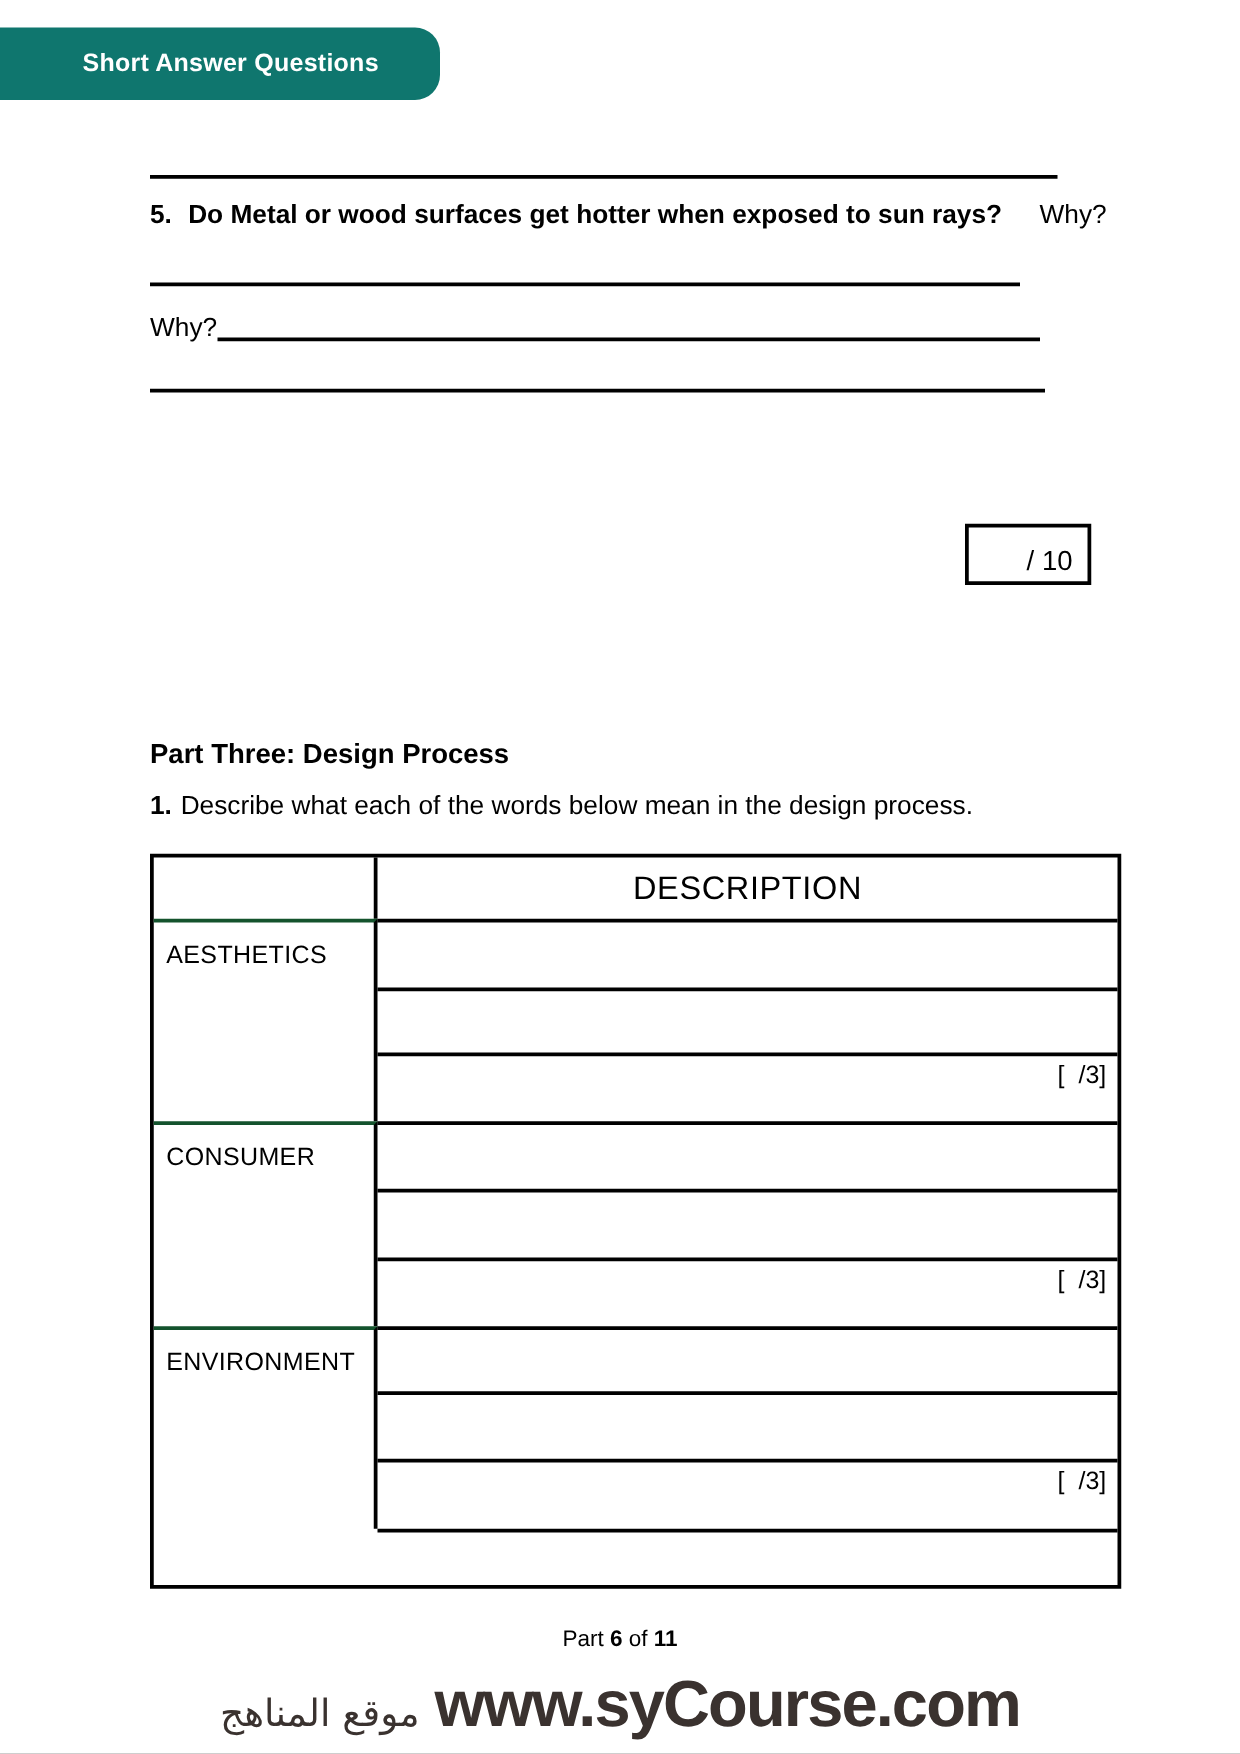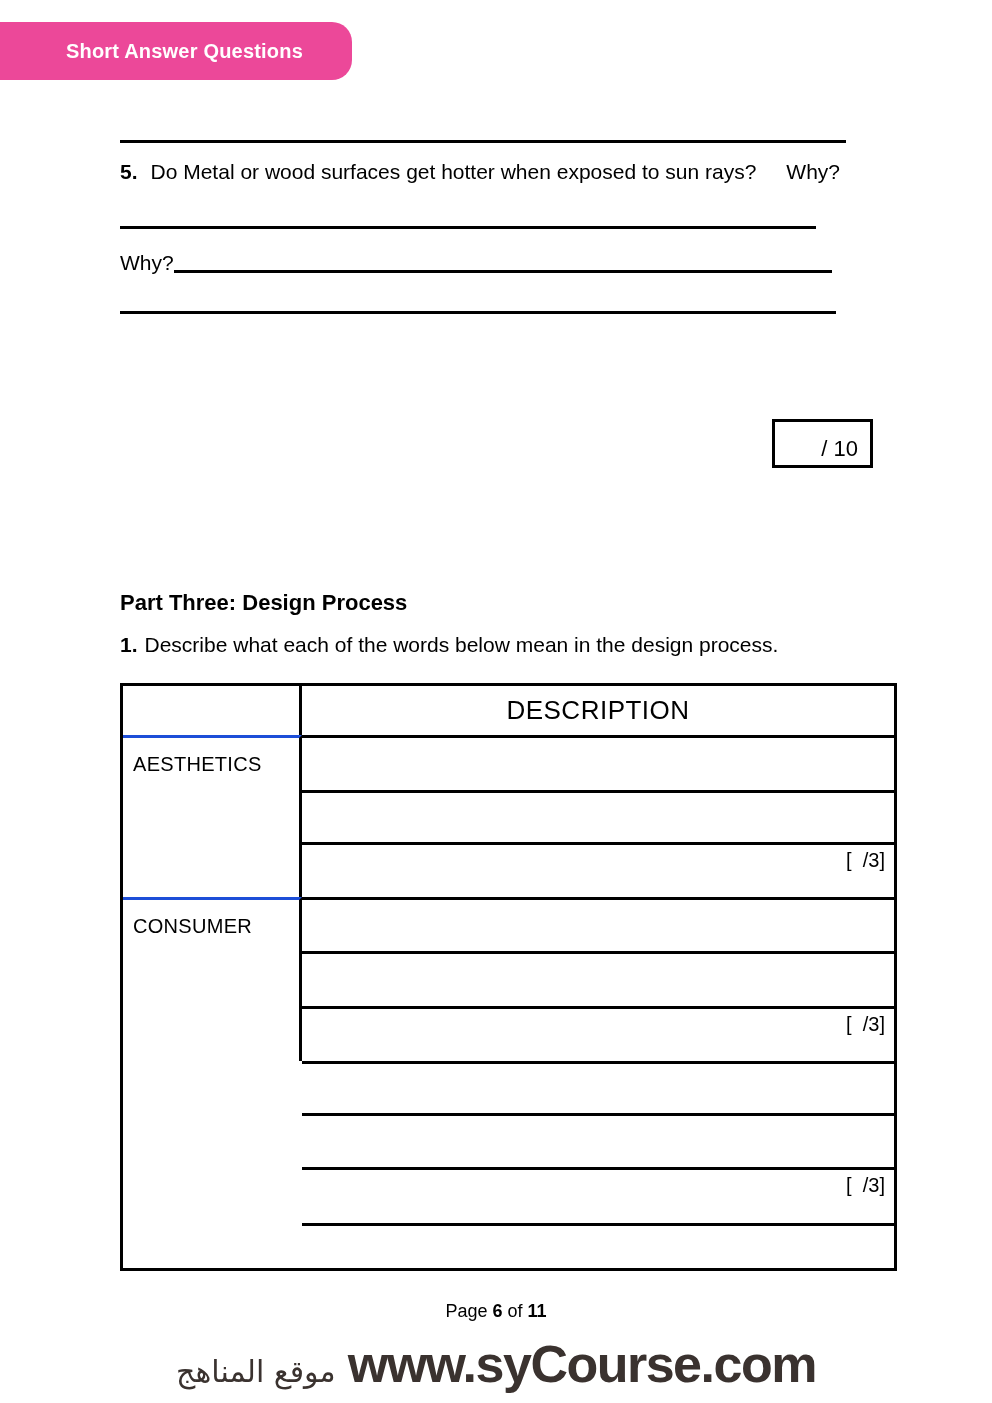--- a/index.html
+++ b/index.html
@@ -17,21 +17,21 @@
   }
   .tab span{color:#fff;font-size:20px;font-weight:bold;letter-spacing:.2px;}
   
   .ansline{position:absolute;height:0;border-bottom:3px solid #000;}
   .line1{left:120px;top:140px;width:726px;}
   .line2{left:120px;top:226px;width:696px;}
   .line3{left:120px;top:311px;width:716px;}
   
   .q5{position:absolute;left:120px;top:160px;font-size:21px;white-space:nowrap;}
   .q5 .num{font-weight:bold;}
-  .q5 .qtext{margin-left:13px;}
+  .q5 .qtext{margin-left:13px;font-weight:bold;}
   .q5 .qtail{margin-left:30px;}
   
   .whyrow{position:absolute;left:120px;top:251px;width:712px;display:flex;align-items:flex-end;}
   .whyrow .wlabel{font-size:21px;line-height:24px;}
   .whyrow .fill{flex:1;height:0;border-bottom:3px solid #000;margin-bottom:2px;}
   
   .scorebox{
     position:absolute;left:772px;top:419px;width:101px;height:49px;
     border:3px solid #000;display:flex;justify-content:flex-end;align-items:flex-end;
     padding:0 12px 3px 0;font-size:22px;
@@ -44,40 +44,40 @@
   
   .qtable{
     position:absolute;left:120px;top:683px;width:777px;height:588px;
     border:3px solid #000;display:grid;
     grid-template-columns:179px 1fr;
     grid-template-rows:49px 55px 52px 55px 54px 55px 55px 52px 54px 56px 1fr;
   }
   .cell{min-width:0;min-height:0;}
   .lab{grid-column:1;border-right:3px solid #000;padding:15px 0 0 10px;font-size:20px;letter-spacing:.3px;}
   .desc{grid-column:2;}
-  .grp{border-top:3px solid #1d4ed8;}
+  .grp{border-top:3px solid #14532d;}
   .desc.sub{border-top:3px solid #000;}
   .desc.head{display:flex;align-items:center;justify-content:center;font-size:26px;letter-spacing:.5px;}
   .desc.mark{text-align:right;padding:4px 9px 0 0;font-size:20px;white-space:pre;}
   
   .pagefoot{position:absolute;left:0;right:0;top:1301px;text-align:center;font-size:18px;}
   .pagefoot .b{font-weight:bold;}
   .logofoot{
     position:absolute;left:0;right:0;top:1334px;
     display:flex;justify-content:center;align-items:baseline;gap:12px;
   }
   .logofoot .ar{font-size:30px;font-family:"DejaVu Sans",sans-serif;}
   .logofoot .url{font-size:52px;font-weight:bold;letter-spacing:-1.5px;}
 </style>
 </head>
 <body>
 
 <div class="page">
 
-  <div class="tab" style="background: #ec4899;">
+  <div class="tab" style="background: #0f766e;">
     <span style="color: rgb(255, 255, 255);">Short Answer Questions</span>
   </div>
 
   <div class="ansline line1"></div>
 
   <div class="q5">
     <span class="num">5.</span><span class="qtext">Do Metal or wood surfaces get hotter when exposed to sun rays?</span><span class="qtail">Why?</span>
   </div>
 
   <div class="ansline line2"></div>
@@ -107,29 +107,30 @@
     <div class="cell lab grp" style="grid-row:2 / span 3;">AESTHETICS</div>
     <div class="cell desc sub" style="grid-row:2;"></div>
     <div class="cell desc sub" style="grid-row:3;"></div>
     <div class="cell desc sub mark" style="grid-row:4;">[  /3]</div>
 
     <div class="cell lab grp" style="grid-row:5 / span 3;">CONSUMER</div>
     <div class="cell desc sub" style="grid-row:5;"></div>
     <div class="cell desc sub" style="grid-row:6;"></div>
     <div class="cell desc sub mark" style="grid-row:7;">[  /3]</div>
 
+    <div class="cell lab grp" style="grid-row:8 / span 3;">ENVIRONMENT</div>
     <div class="cell desc sub" style="grid-row:8;"></div>
     <div class="cell desc sub" style="grid-row:9;"></div>
     <div class="cell desc sub mark" style="grid-row:10;">[  /3]</div>
 
     <div class="cell desc sub" style="grid-row:11;"></div>
   </div>
 
   <div class="pagefoot">
-    <span>Page</span>
+    <span>Part</span>
     <span class="b">6</span>
     <span>of</span>
     <span class="b">11</span>
   </div>
 
   <div class="logofoot" style="color: rgb(58, 50, 47); gap: 12px;">
     <span class="ar">موقع المناهج</span>
     <span class="url">www.syCourse.com</span>
   </div>
 

